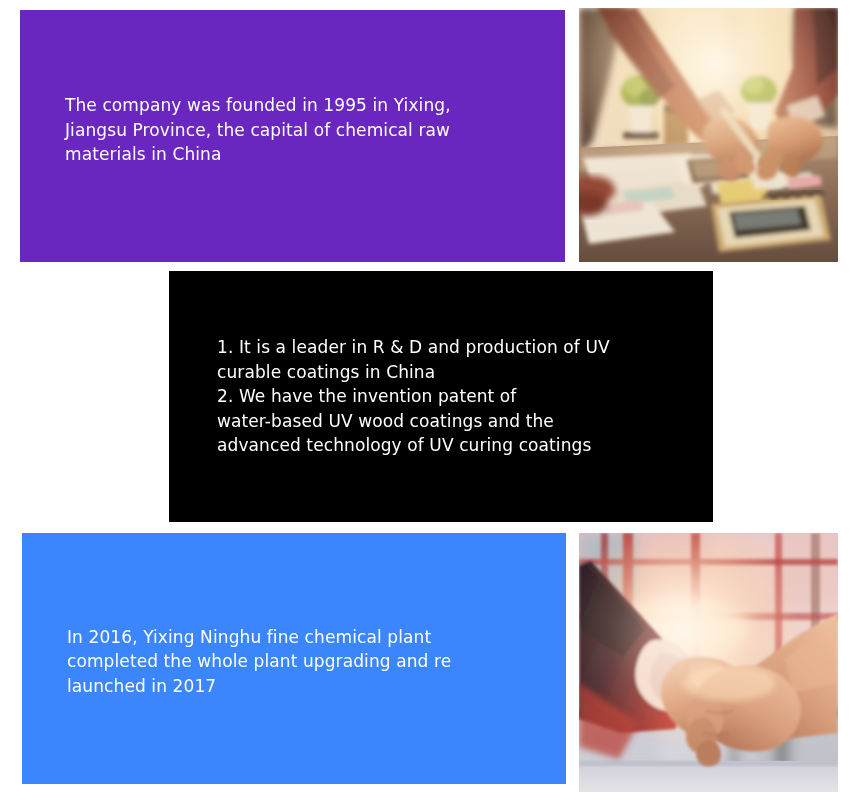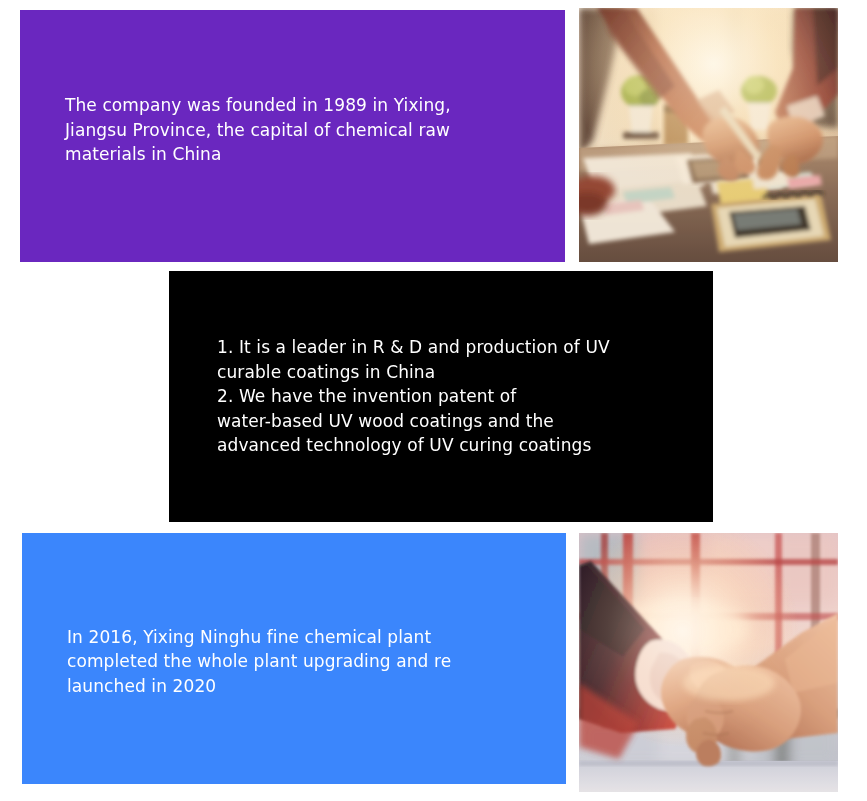--- a/index.html
+++ b/index.html
@@ -97,21 +97,21 @@
     width: 259px;
     height: 259px;
   }
 </style>
 </head>
 <body>
 
 <div id="page">
 
   <div class="panel" id="panel-founded">
-    <div class="panel-text">The company was founded in 1989 in Yixing,
+    <div class="panel-text">The company was founded in 1995 in Yixing,
 Jiangsu Province, the capital of chemical raw
 materials in China</div>
   </div>
 
   <div class="photo" id="photo-desk">
     <svg viewBox="0 0 259 254" preserveAspectRatio="none" aria-hidden="true">
       <defs>
         <linearGradient id="deskBgGrad" x1="0" y1="0" x2="0.45" y2="1">
           <stop offset="0%" stop-color="#FCF6EA"></stop>
           <stop offset="42%" stop-color="#F8EBD6"></stop>
@@ -272,21 +272,21 @@
     <div class="panel-text">1. It is a leader in R &amp; D and production of UV
 curable coatings in China
 2. We have the invention patent of
 water-based UV wood coatings and the
 advanced technology of UV curing coatings</div>
   </div>
 
   <div class="panel" id="panel-upgrade">
     <div class="panel-text">In 2016, Yixing Ninghu fine chemical plant
 completed the whole plant upgrading and re
-launched in 2020</div>
+launched in 2017</div>
   </div>
 
   <div class="photo" id="photo-handshake">
     <svg viewBox="0 0 259 259" preserveAspectRatio="none" aria-hidden="true">
       <defs>
         <linearGradient id="winBg" x1="0" y1="0" x2="0.2" y2="1">
           <stop offset="0%" stop-color="#D9C2CE"></stop>
           <stop offset="28%" stop-color="#E7C7CB"></stop>
           <stop offset="55%" stop-color="#EFD9D4"></stop>
           <stop offset="78%" stop-color="#CFD4DF"></stop>

